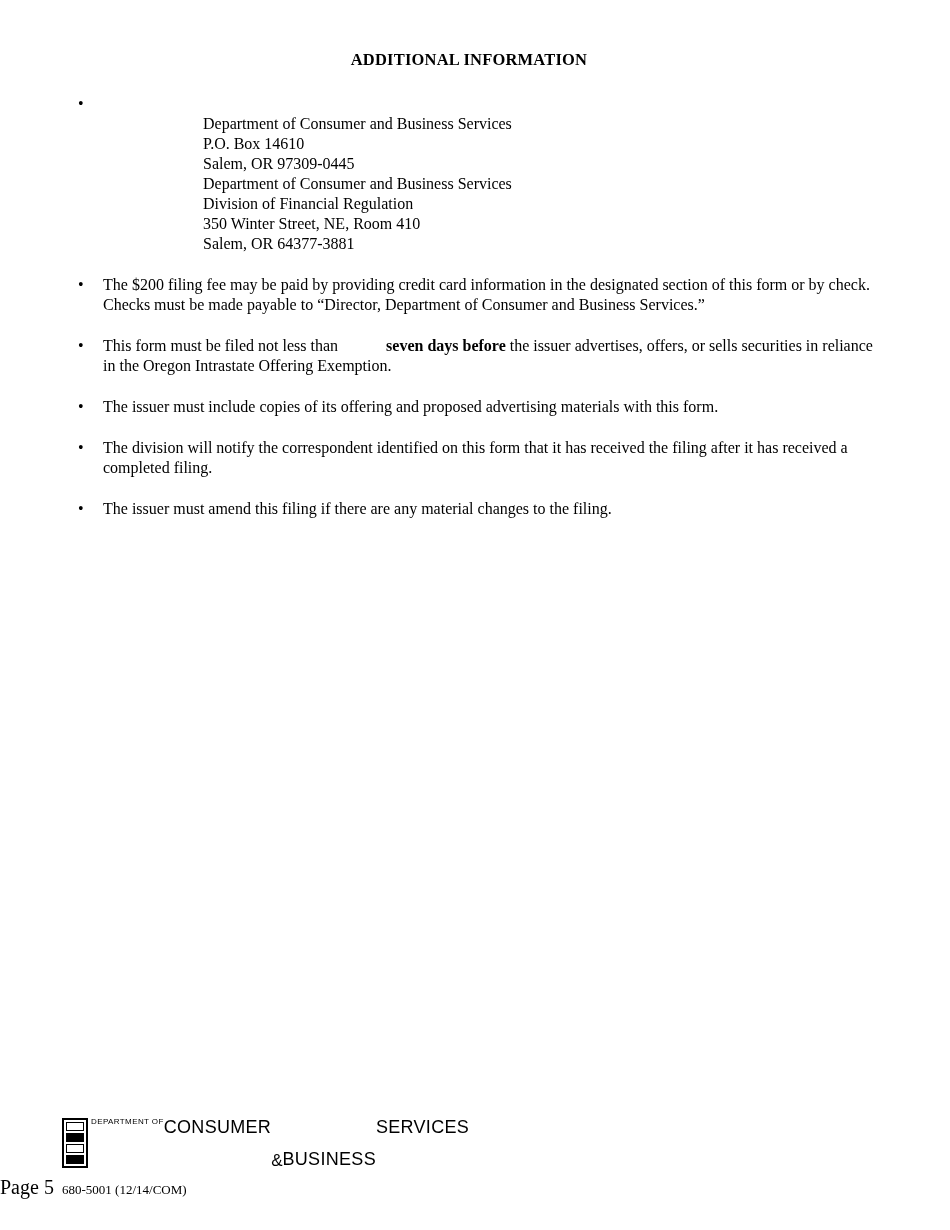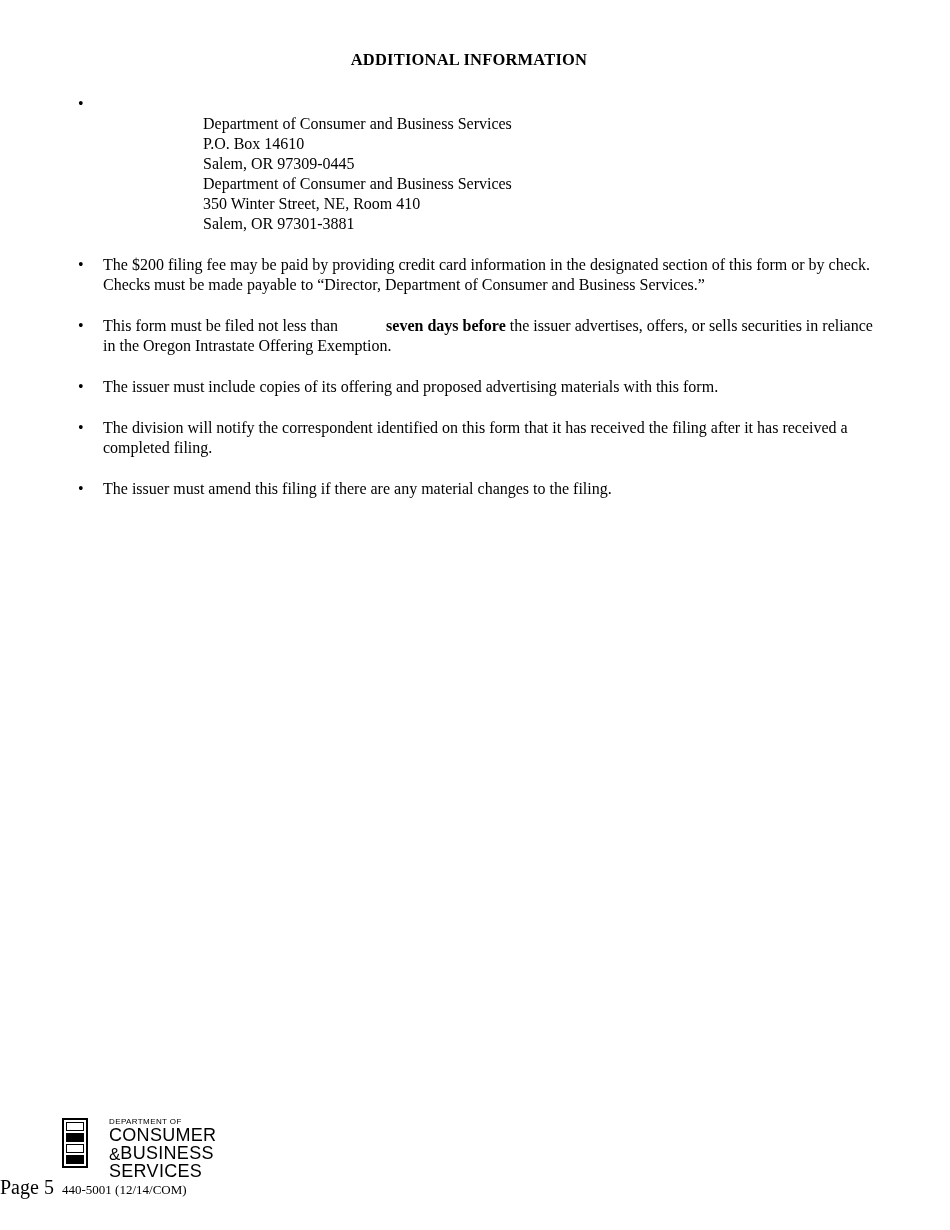--- a/index.html
+++ b/index.html
@@ -78,23 +78,23 @@
   .logo-mark .cell {
     height: 9px;
     background: #000;
   }
   .logo-mark .cell.light {
     background: #ffffff;
     border: 1px solid #000;
     box-sizing: border-box;
   }
   .logo-text {
-    margin-left: 21px;
-    display: flex;
-    flex-direction: column;
+    margin-left: 3px;
+    display: flex;
+    flex-direction: row;
     font-family: "Liberation Sans", sans-serif;
     line-height: 1;
   }
   .logo-text .l-small {
     font-size: 8px;
     letter-spacing: 0.4px;
   }
   .logo-text .l-big {
     font-size: 18px;
     letter-spacing: 0.3px;
@@ -137,22 +137,23 @@
 
           <div class="address-block">
             <div>Department of Consumer and Business Services</div>
             <div>P.O. Box 14610</div>
             <div>Salem, OR 97309-0445</div>
           </div>
 
 
           <div class="address-block" style="margin-top:0;">
             <div>Department of Consumer and Business Services</div>
+            <div>Division of Financial Regulation</div>
             <div>350 Winter Street, NE, Room 410</div>
-            <div>Salem, OR 97301-3881</div>
+            <div>Salem, OR 64377-3881</div>
           </div>
         </div>
       </li>
 
       <li class="bullet-item">
         <span class="bullet-marker">•</span>
         <div class="bullet-body">The $200 filing fee may be paid by providing credit card information in the designated section of this form or by check. Checks must be made payable to “Director, Department of Consumer and Business Services.”</div>
       </li>
 
       <li class="bullet-item">
@@ -189,15 +190,15 @@
       <div class="l-small">DEPARTMENT OF</div>
       <div class="l-big">CONSUMER</div>
       <div class="logo-amp-row">
         <span class="logo-amp">&amp;</span>
           <span class="l-big">BUSINESS</span>
       </div>
       <div class="l-big">SERVICES</div>
     </div>
   </div>
 
-  <div class="form-number">440-5001 (12/14/COM)</div>
+  <div class="form-number">680-5001 (12/14/COM)</div>
   <div class="page-number">Page 5</div>
 </div>
 
 </body></html>

